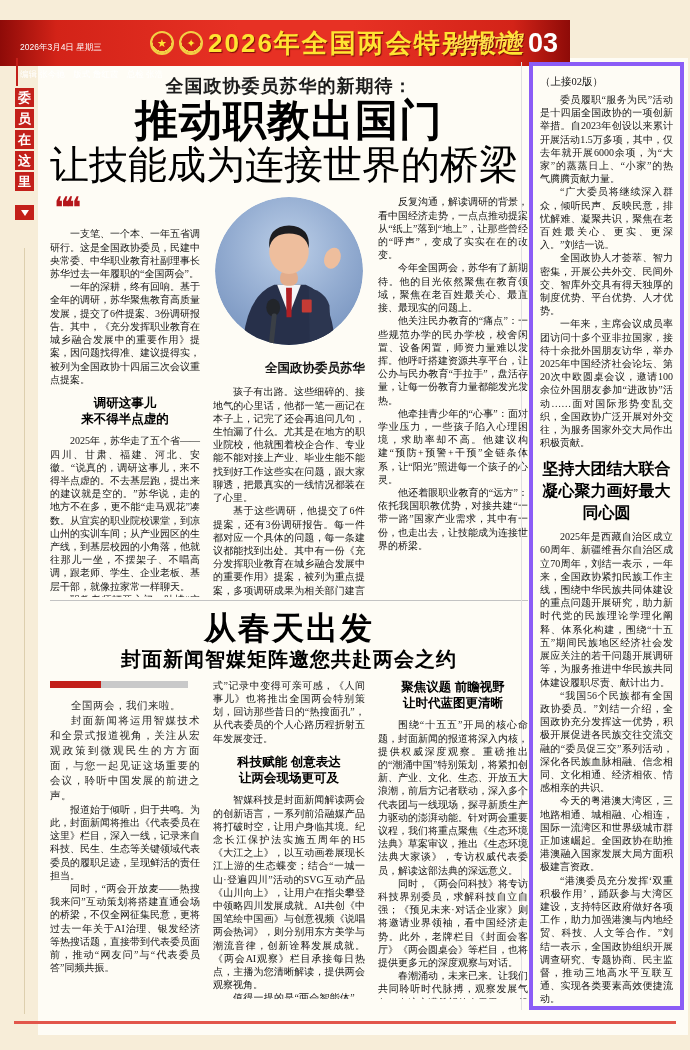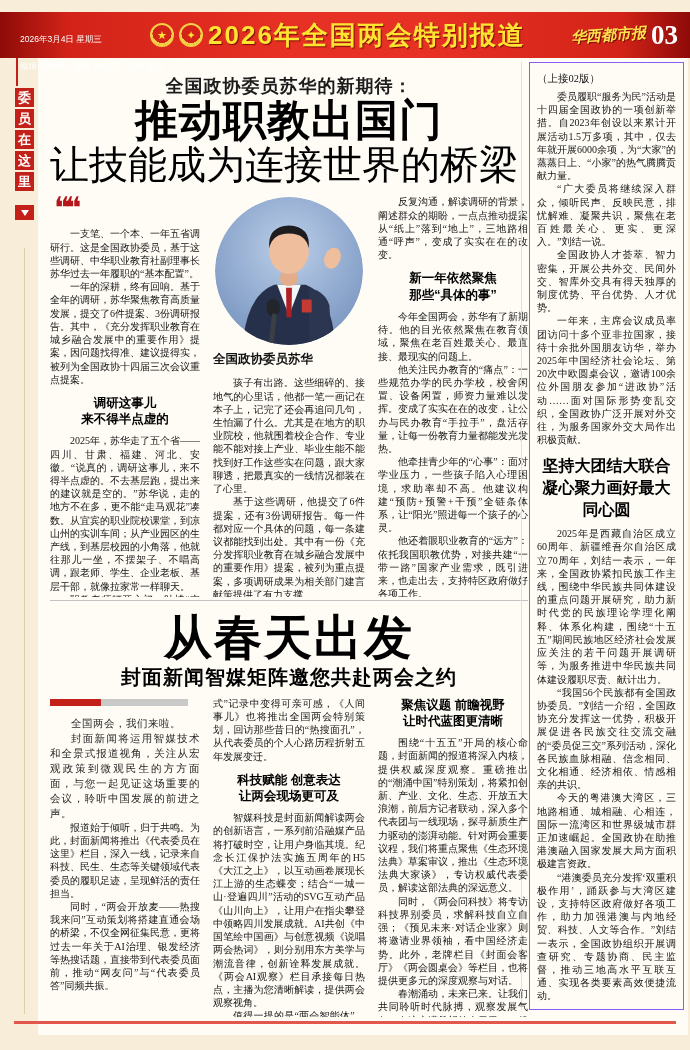--- a/index.html
+++ b/index.html
@@ -5,35 +5,35 @@
   * { margin:0; padding:0; box-sizing:border-box; }
   html,body { width:690px; height:1050px; }
   body {
     position:relative; background:#f7edd8; overflow:hidden;
     font-family:"Liberation Serif","DejaVu Serif",serif; color:#141414;
   }
   
   .panel { position:absolute; left:38px; top:58px; width:650px; height:977px; background:#fefcf5; }
 
   
-  .banner { position:absolute; left:0; top:12px; width:690px; height:46px;
+  .banner { position:absolute; left:0; top:20px; width:570px; height:46px;
     background:linear-gradient(90deg,#8e0b08 0%,#d32318 10%,#e73124 42%,#e73124 62%,#d32318 90%,#8e0b08 100%); }
   .banner-info { position:absolute; left:20px; top:8px; color:#fff; font-size:8.5px; line-height:1.55;
     font-family:"Liberation Sans","DejaVu Sans",sans-serif; white-space:pre-line; }
   .banner-center { position:absolute; left:150px; top:0; height:46px; display:flex; align-items:center; gap:5px; }
   .emblem { width:24px; height:24px; border-radius:50%; flex:0 0 auto;
     background:radial-gradient(circle at 50% 42%, #d32318 0 62%, #f3cf45 63% 74%, #b5161b 75%);
     border:2px solid #f3cf45; color:#ffe432; display:flex; align-items:center; justify-content:center;
     font-size:11px; line-height:1; }
   .banner-title { font-size:26px; font-weight:bold; color:#ffe432; letter-spacing:2px;
     font-family:"Liberation Sans","DejaVu Sans",sans-serif; text-shadow:1px 1px 1px #7a0a06; white-space:nowrap; }
   .banner-right { position:absolute; right:12px; top:0; height:46px; display:flex; align-items:center; gap:5px; }
   .masthead { color:#ffe14d; font-size:15px; font-weight:bold; font-style:italic; transform:rotate(-4deg);
     text-shadow:1px 1px 0 #7a0a06; white-space:nowrap; }
-  .pageno { color:#fff; font-size:27px; font-weight:bold; font-family:Liberation Serif, serif; }
+  .pageno { color:#fff; font-size:27px; font-weight:bold; font-family:Liberation Sans, sans-serif; }
 
   
   .sidebar { position:absolute; left:15px; top:58px; width:20px; }
   .sidebar-top-line { width:2px; height:28px; background:#c3201a; margin-left:1px; }
   .side-char { width:19px; height:19px; background:#c3201a; color:#fff; font-size:13px; font-weight:bold;
     display:flex; align-items:center; justify-content:center; margin-top:2px;
     font-family:"Liberation Sans","DejaVu Sans",sans-serif; }
   .pointer-box { width:19px; height:15px; background:#c3201a; margin-top:14px;
     display:flex; align-items:center; justify-content:center; }
   .tri { width:0; height:0; border-left:4px solid transparent; border-right:4px solid transparent; border-top:6px solid #fff; }
@@ -48,35 +48,35 @@
   .cols { display:flex; gap:13px; margin-top:9px; height:402px; overflow:hidden; }
   .col1 { width:150px; flex:0 0 auto; }
   .col2 { width:152px; flex:0 0 auto; }
   .col3 { flex:1 1 auto; }
   .quote-icon { color:#b5161b; font-size:30px; line-height:26px; height:28px; letter-spacing:-5px; margin:0 0 4px 4px; }
   .p { font-size:10px; line-height:13.2px; text-align:justify; text-indent:2em; color:#141414; }
   .colsub { font-family:"Liberation Sans","DejaVu Sans",sans-serif; font-weight:bold; font-size:12.5px;
     line-height:1.3; text-align:center; margin:9px 0 7px; color:#000; }
   .photo-wrap { width:148px; height:148px; margin:2px auto 0; border-radius:50%; overflow:hidden; }
   .caption { font-family:"Liberation Sans","DejaVu Sans",sans-serif; font-weight:bold; font-size:12.5px;
-    text-align:left; margin:6px 0 8px; }
+    text-align:right; margin:15px 0 8px; }
 
   .divider1 { position:absolute; left:50px; top:600px; width:478px; height:1px; background:#c3c3c3; }
   .vdiv { position:absolute; left:521px; top:62px; width:1px; height:948px; background:#e0e0e0; }
 
   
   .art3 { position:absolute; left:50px; top:611px; width:478px; }
-  .h3a { font-size:48px; font-weight:900; text-align:center; line-height:1.12; color:#000; letter-spacing:2px; }
+  .h3a { font-size:32px; font-weight:900; text-align:center; line-height:1.12; color:#000; letter-spacing:2px; }
   .h3b { font-size:20px; font-weight:900; text-align:center; line-height:1.2; color:#000; letter-spacing:1px; }
   .cols3 { display:flex; gap:13px; margin-top:8px; height:320px; overflow:hidden; }
   .bar { height:7px; width:92%; background:linear-gradient(90deg,#c3201a 0 37%,#c9c9c9 37% 100%); margin:2px 0 10px; }
   .intro { font-size:10.5px; line-height:15px; text-indent:2em; text-align:justify; color:#262626; letter-spacing:0.5px; }
 
   
-  .rightbox { position:absolute; left:529px; top:62px; width:155px; height:948px; border:1px solid #8b5cf6;
+  .rightbox { position:absolute; left:529px; top:62px; width:155px; height:948px; border:4px solid #8b5cf6;
     background:#fefcf5; padding:9px 7px 6px; overflow:hidden; }
   .note { font-size:10.5px; margin-bottom:4px; color:#141414; }
   .rp { font-size:10px; line-height:13.2px; text-align:justify; text-indent:2em; color:#141414; }
   .rsub { font-family:"Liberation Sans","DejaVu Sans",sans-serif; font-weight:bold; font-size:16px;
     line-height:1.35; text-align:center; margin:9px 0 7px; color:#000; }
 
   .bottom-rule { position:absolute; left:14px; top:1021px; width:662px; height:3px; background:#e2564b; }
 </style>
 </head>
 <body>
@@ -114,21 +114,21 @@
 
 <div class="art1">
   <div class="kicker">全国政协委员苏华的新期待：</div>
   <div class="h1a">推动职教出国门</div>
   <div class="h1b">让技能成为连接世界的桥梁</div>
 
   <div class="cols">
 
     <div class="col1">
       <div class="quote-icon">❝❝</div>
-      <div class="p">一支笔、一个本、一年五省调研行。这是全国政协委员，基于这些调研、中华职业教育社副理事长苏华过去一年履职的“基本配置”。</div>
+      <div class="p">一支笔、一个本、一年五省调研行。这是全国政协委员，民建中央常委、中华职业教育社副理事长苏华过去一年履职的“全国两会”。</div>
       <div class="p">一年的深耕，终有回响。基于全年的调研，苏华聚焦教育高质量发展，提交了6件提案、3份调研报告。其中，《充分发挥职业教育在城乡融合发展中的重要作用》提案，因问题找得准、建议提得实，被列为全国政协十四届三次会议重点提案。</div>
       <div class="colsub">
         <div>调研这事儿</div>
         <div>来不得半点虚的</div>
       </div>
       <div class="p">2025年，苏华走了五个省——四川、甘肃、福建、河北、安徽。“说真的，调研这事儿，来不得半点虚的。不去基层跑，提出来的建议就是空的。”苏华说，走的地方不在多，更不能“走马观花”凑数。从宜宾的职业院校课堂，到凉山州的实训车间；从产业园区的生产线，到基层校园的小角落，他就往那儿一坐，不摆架子、不唱高调，跟老师、学生、企业老板、基层干部，就像拉家常一样聊天。</div>
       <div class="p">职教老师打开心门，吐槽“实训设备有点旧，学生练手不方便”；老板也有愁事儿，招不到合适的技能人才，生产线转不动；基层干部在盼，盼的是教育能再均衡点，让更多</div>
     </div>
 
     <div class="col2">
@@ -155,29 +155,25 @@
           <rect x="56" y="118" width="5" height="34" rx="2" fill="#3a3f46" transform="rotate(6 58 135)"></rect>
         </svg>
       </div>
       <div class="caption">全国政协委员苏华</div>
       <div class="p">孩子有出路。这些细碎的、接地气的心里话，他都一笔一画记在本子上，记完了还会再追问几句，生怕漏了什么。尤其是在地方的职业院校，他就围着校企合作、专业能不能对接上产业、毕业生能不能找到好工作这些实在问题，跟大家聊透，把最真实的一线情况都装在了心里。</div>
       <div class="p">基于这些调研，他提交了6件提案，还有3份调研报告。每一件都对应一个具体的问题，每一条建议都能找到出处。其中有一份《充分发挥职业教育在城乡融合发展中的重要作用》提案，被列为重点提案，多项调研成果为相关部门建言献策提供了有力支撑。</div>
 
     </div>
 
     <div class="col3">
-      <div class="p">反复沟通，解读调研的背景，阐述群众的期盼，一点点推动提案从“纸上”落到“地上”，三地路相通“呼声”，变成了实实在在的改变。</div>
-      <div class="colsub">
-        <div>新一年依然聚焦</div>
-        <div>那些“具体的事”</div>
-      </div>
+      <div class="p">反复沟通，解读调研的背景，看中国经济走势，一点点推动提案从“纸上”落到“地上”，让那些曾经的“呼声”，变成了实实在在的改变。</div>
       <div class="p">今年全国两会，苏华有了新期待。他的目光依然聚焦在教育领域，聚焦在老百姓最关心、最直接、最现实的问题上。</div>
-      <div class="p">他关注民办教育的“痛点”：一些规范办学的民办学校，校舍闲置、设备闲置，师资力量难以发挥。变成了实实在在的改变，让公办与民办教育“手拉手”，盘活存量，让每一份教育力量都能发光发热。</div>
+      <div class="p">他关注民办教育的“痛点”：一些规范办学的民办学校，校舍闲置、设备闲置，师资力量难以发挥。他呼吁搭建资源共享平台，让公办与民办教育“手拉手”，盘活存量，让每一份教育力量都能发光发热。</div>
       <div class="p">他牵挂青少年的“心事”：面对学业压力，一些孩子陷入心理困境，求助率却不高。他建议构建“预防+预警+干预”全链条体系，让“阳光”照进每一个孩子的心灵。</div>
-      <div class="p">他还着眼职业教育的“远方”：依托我国职教优势，对接共建“一带一路”国家产业需求，既引进来，也走出去，支持特区政府做好各项工作。</div>
+      <div class="p">他还着眼职业教育的“远方”：依托我国职教优势，对接共建“一带一路”国家产业需求，其中有一份，也走出去，让技能成为连接世界的桥梁。</div>
 
     </div>
   </div>
 </div>
 
 <div class="divider1"></div>
 <div class="vdiv"></div>
 
 <div class="art3">
   <div class="h3a">从春天出发</div>

